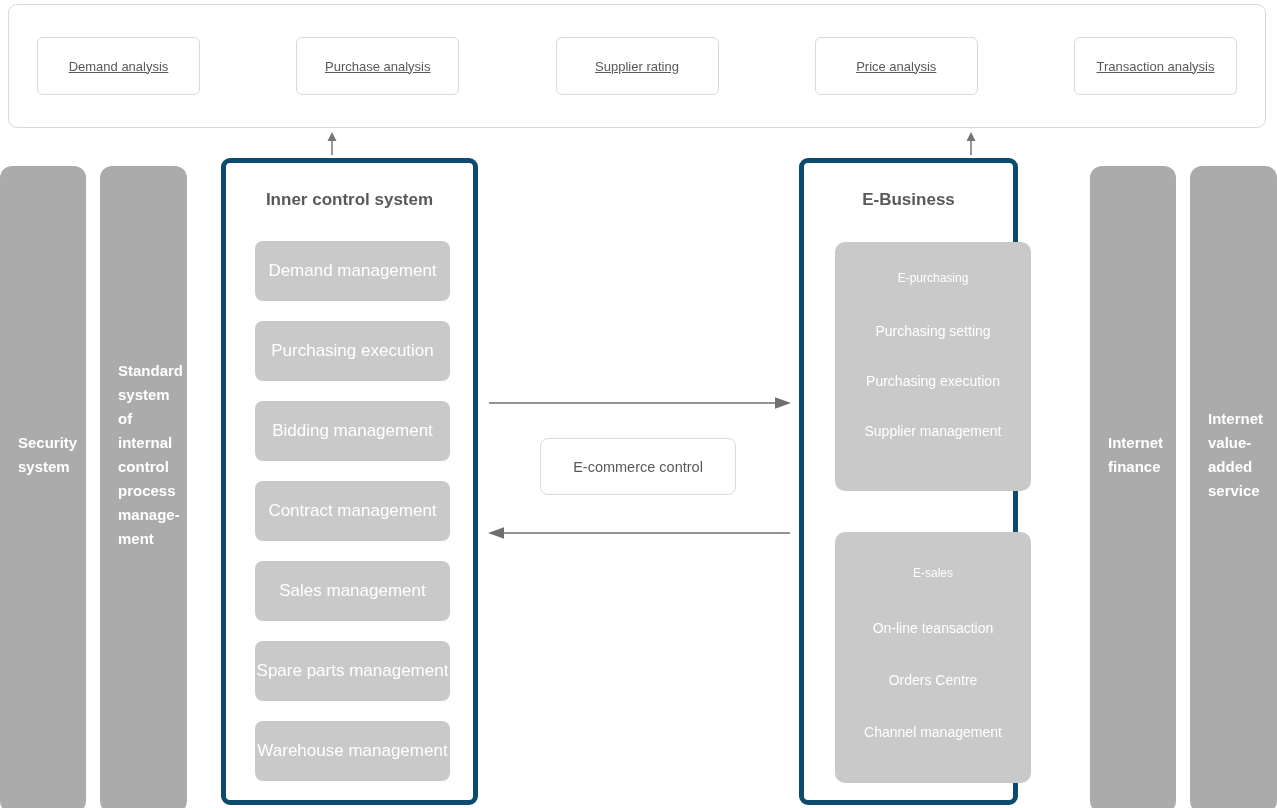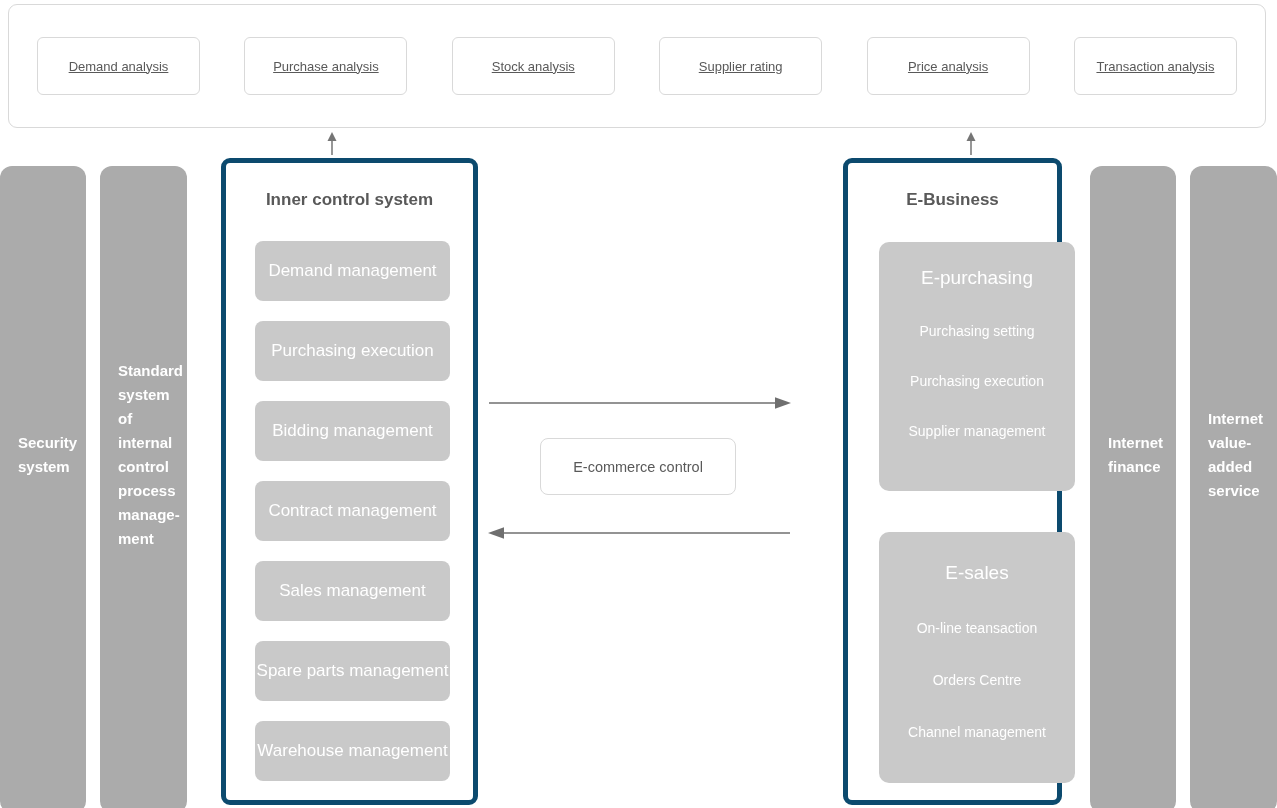--- a/index.html
+++ b/index.html
@@ -67,21 +67,21 @@
   .panel {
     position: absolute;
     top: 158px;
     height: 647px;
     background: #ffffff;
     border: 5px solid #0c4a6e;
     border-radius: 9px;
     box-sizing: border-box;
   }
   .panel-inner { left: 221px; width: 257px; }
-  .panel-ebiz  { left: 799px; width: 219px; margin-left: 44px; }
+  .panel-ebiz  { left: 799px; width: 219px; }
   .panel-title {
     margin-top: 26px;
     text-align: center;
     color: #595959;
     font-size: 17px;
     font-weight: 600;
     line-height: 22px;
   }
 
   
@@ -113,21 +113,21 @@
     border-radius: 10px;
     color: #ffffff;
     display: flex;
     flex-direction: column;
     align-items: center;
     box-sizing: border-box;
   }
   .grp-purchasing { top: 79px;  height: 249px; }
   .grp-sales      { top: 369px; height: 251px; }
   .grp-title {
-    font-size: 19px;
+    font-size: 12px;
     line-height: 26px;
     text-align: center;
   }
   .grp-purchasing .grp-title { margin-top: 23px; }
   .grp-sales      .grp-title { margin-top: 28px; }
   .grp-item {
     margin-top: 30px;
     font-size: 14px;
     line-height: 20px;
   }
@@ -157,21 +157,20 @@
   .flow-arrow-left  { left: 488px; top: 526px; }
 </style>
 </head>
 <body>
 
 <div class="canvas">
 
   <div class="top-panel">
     <div class="top-box">Demand analysis</div>
     <div class="top-box">Purchase analysis</div>
-    <div class="top-box">Stock analysis</div>
     <div class="top-box">Supplier rating</div>
     <div class="top-box">Price analysis</div>
     <div class="top-box">Transaction analysis</div>
   </div>
 
   <div class="arrow up-arrow-1">
     <svg width="14" height="24" viewBox="0 0 14 24">
       <line x1="7" y1="23" x2="7" y2="7" stroke="#757575" stroke-width="1.5"></line>
       <polygon points="7,0 2.5,9 11.5,9" fill="#757575"></polygon>
     </svg>

